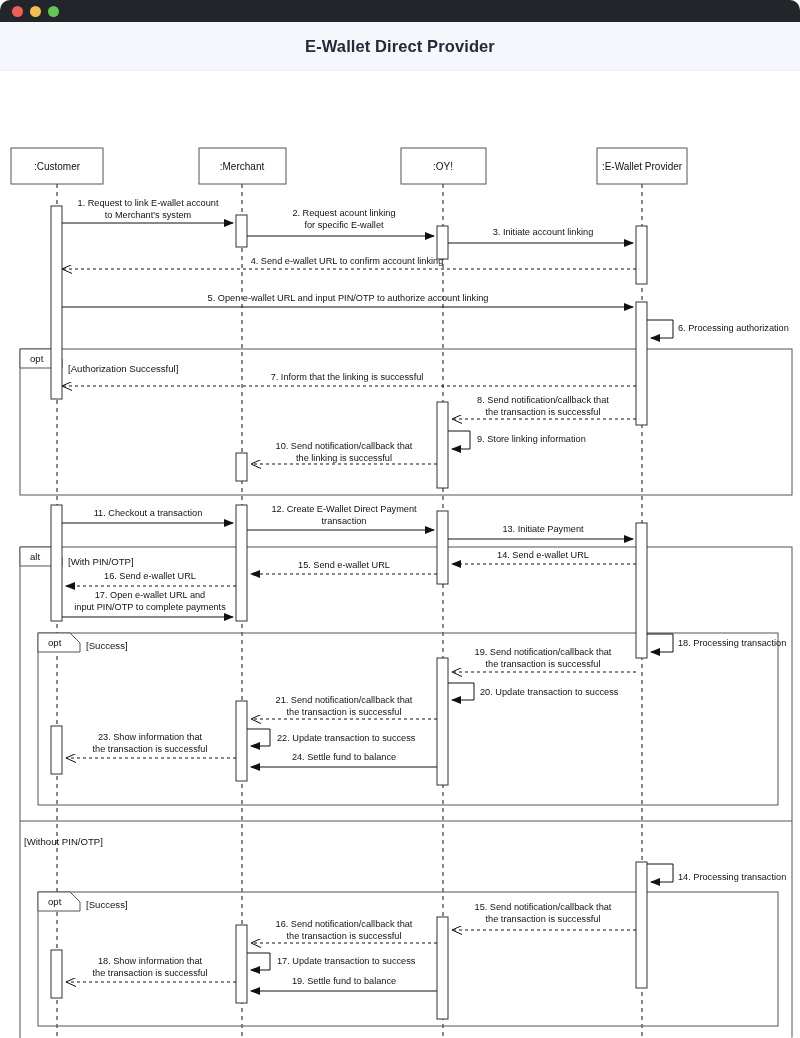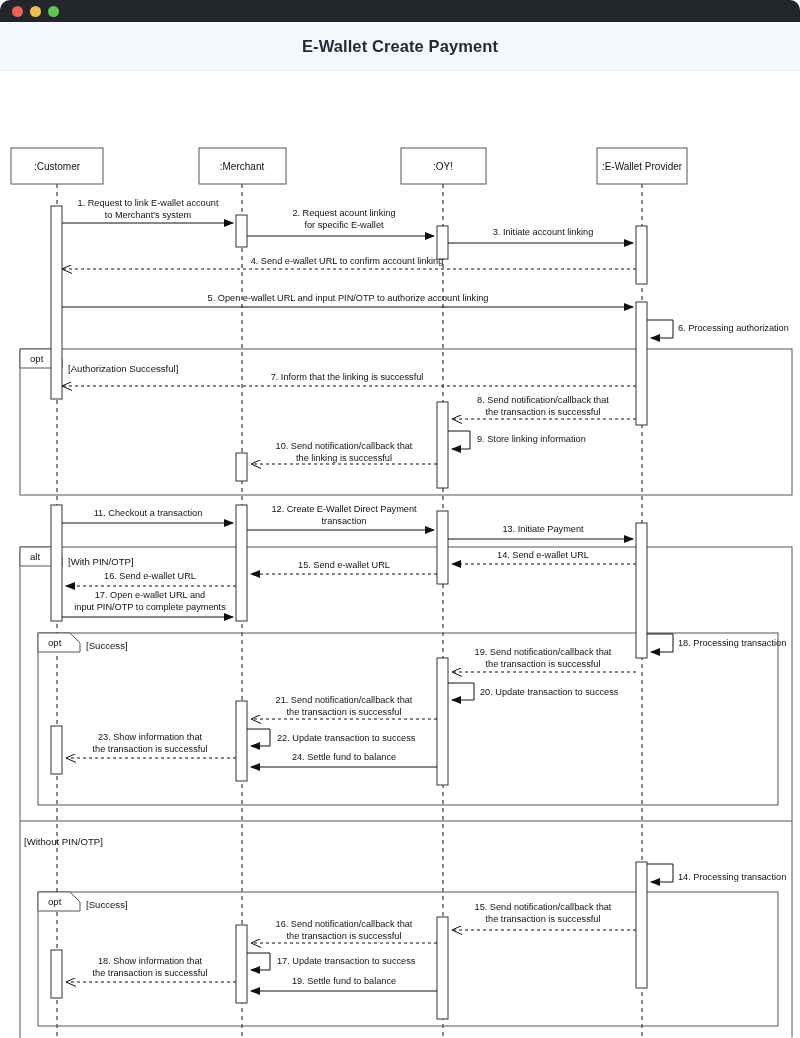--- a/index.html
+++ b/index.html
@@ -46,21 +46,21 @@
 
 <div class="window">
 
   <div class="titlebar">
     <span class="dot red"></span>
     <span class="dot yellow"></span>
     <span class="dot green"></span>
   </div>
 
   <div class="header">
-    <h1>E-Wallet Create Payment</h1>
+    <h1>E-Wallet Direct Provider</h1>
   </div>
 
   <div class="canvas">
     <svg class="diagram" width="800" height="968" viewBox="0 0 800 968">
       <defs>
         <marker id="ah" markerWidth="10" markerHeight="8" refX="9" refY="4" orient="auto" markerUnits="userSpaceOnUse">
           <path d="M0,0 L10,4 L0,8 z" fill="#111"></path>
         </marker>
         <marker id="ao" markerWidth="11" markerHeight="9" refX="10" refY="4.5" orient="auto" markerUnits="userSpaceOnUse">
           <path d="M0,0 L10,4.5 L0,9" fill="none" stroke="#111" stroke-width="1"></path>

